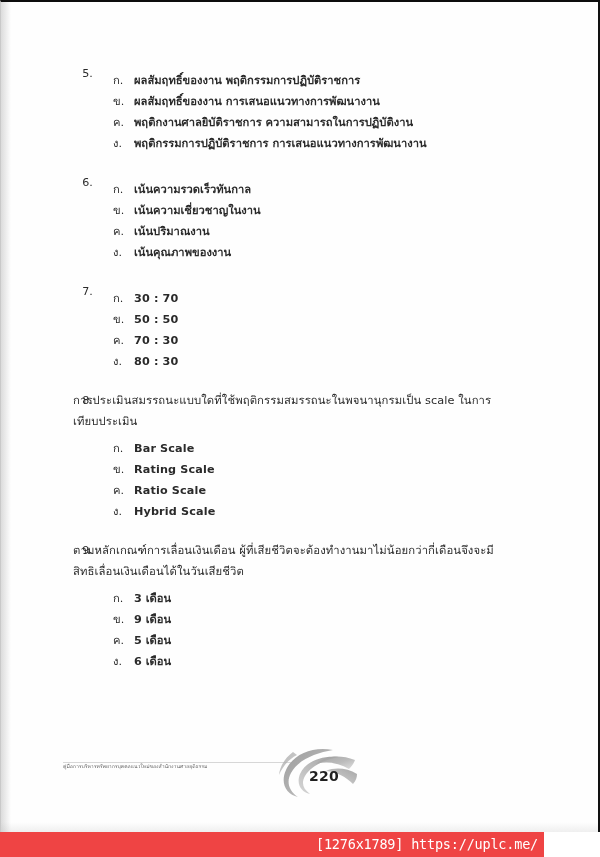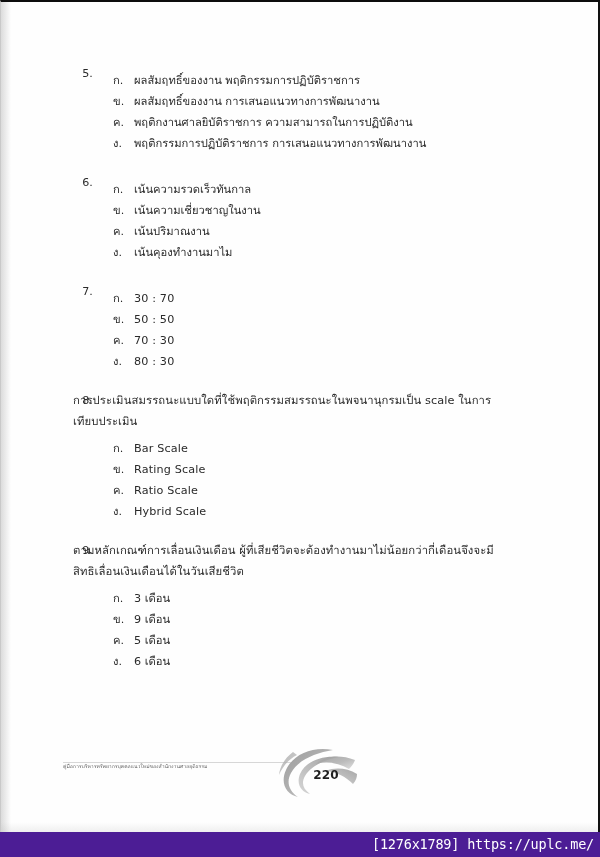--- a/index.html
+++ b/index.html
@@ -94,20 +94,21 @@
     position: absolute;
     left: 112px;
     width: 16px;
     text-align: left;
     color: #2a2a2a;
     font-size: 11.2px;
     line-height: 21px;
   }
   .choice-text {
     color: #2a2a2a;
+    font-weight: bold;
   }
   .choice-latin .choice-text,
   .choice-latin .choice-value {
     font-family: "DejaVu Sans", "Liberation Sans", sans-serif;
     letter-spacing: .15px;
     text-align: center;
   }
 
   
   .q-gap-stem   { height: 6px; }
@@ -150,35 +151,35 @@
   #ornament-swirl {
     position: absolute;
     left: 0;
     top: 0;
   }
   #page-number {
     position: absolute;
     left: 40px;
     top: 24px;
     width: 34px;
-    text-align: center;
-    font-size: 12px;
+    font-size: 14px;
     font-weight: bold;
     color: #1f1f1f;
     letter-spacing: .2px;
   }
 
   
   #watermark-bar {
     position: absolute;
     left: 0;
     top: 832px;
-    width: 600px;
+    width: 500px;
     height: 25px;
-    background: #4c1d95;
+    background: #ef4444;
+    padding-left: 44px;
   }
   #watermark-text {
     position: absolute;
     right: 6px;
     top: 3px;
     color: #ffffff;
     font-family: "DejaVu Sans Mono", "Liberation Mono", monospace;
     font-size: 13.5px;
     line-height: 19px;
     letter-spacing: -0.2px;
@@ -210,21 +211,21 @@
       </div>
       <div class="question-block">
         <div class="question-stem">
           <span class="question-number">6.</span>
         </div>
         <div class="q-gap-stem"></div>
         <ul class="choice-list">
           <li class="choice-row"><span class="choice-letter">ก.</span><span class="choice-text">เน้นความรวดเร็วทันกาล</span></li>
           <li class="choice-row"><span class="choice-letter">ข.</span><span class="choice-text">เน้นความเชี่ยวชาญในงาน</span></li>
           <li class="choice-row"><span class="choice-letter">ค.</span><span class="choice-text">เน้นปริมาณงาน</span></li>
-          <li class="choice-row"><span class="choice-letter">ง.</span><span class="choice-text">เน้นคุองทำงานมาไม</span></li>
+          <li class="choice-row"><span class="choice-letter">ง.</span><span class="choice-text">เน้นคุณภาพของงาน</span></li>
         </ul>
         <div class="q-gap-block"></div>
       </div>
       <div class="question-block">
         <div class="question-stem">
           <span class="question-number">7.</span>
         </div>
         <div class="q-gap-stem"></div>
         <ul class="choice-list">
           <li class="choice-row choice-latin"><span class="choice-letter">ก.</span><span class="choice-text">30 : 70</span></li>

